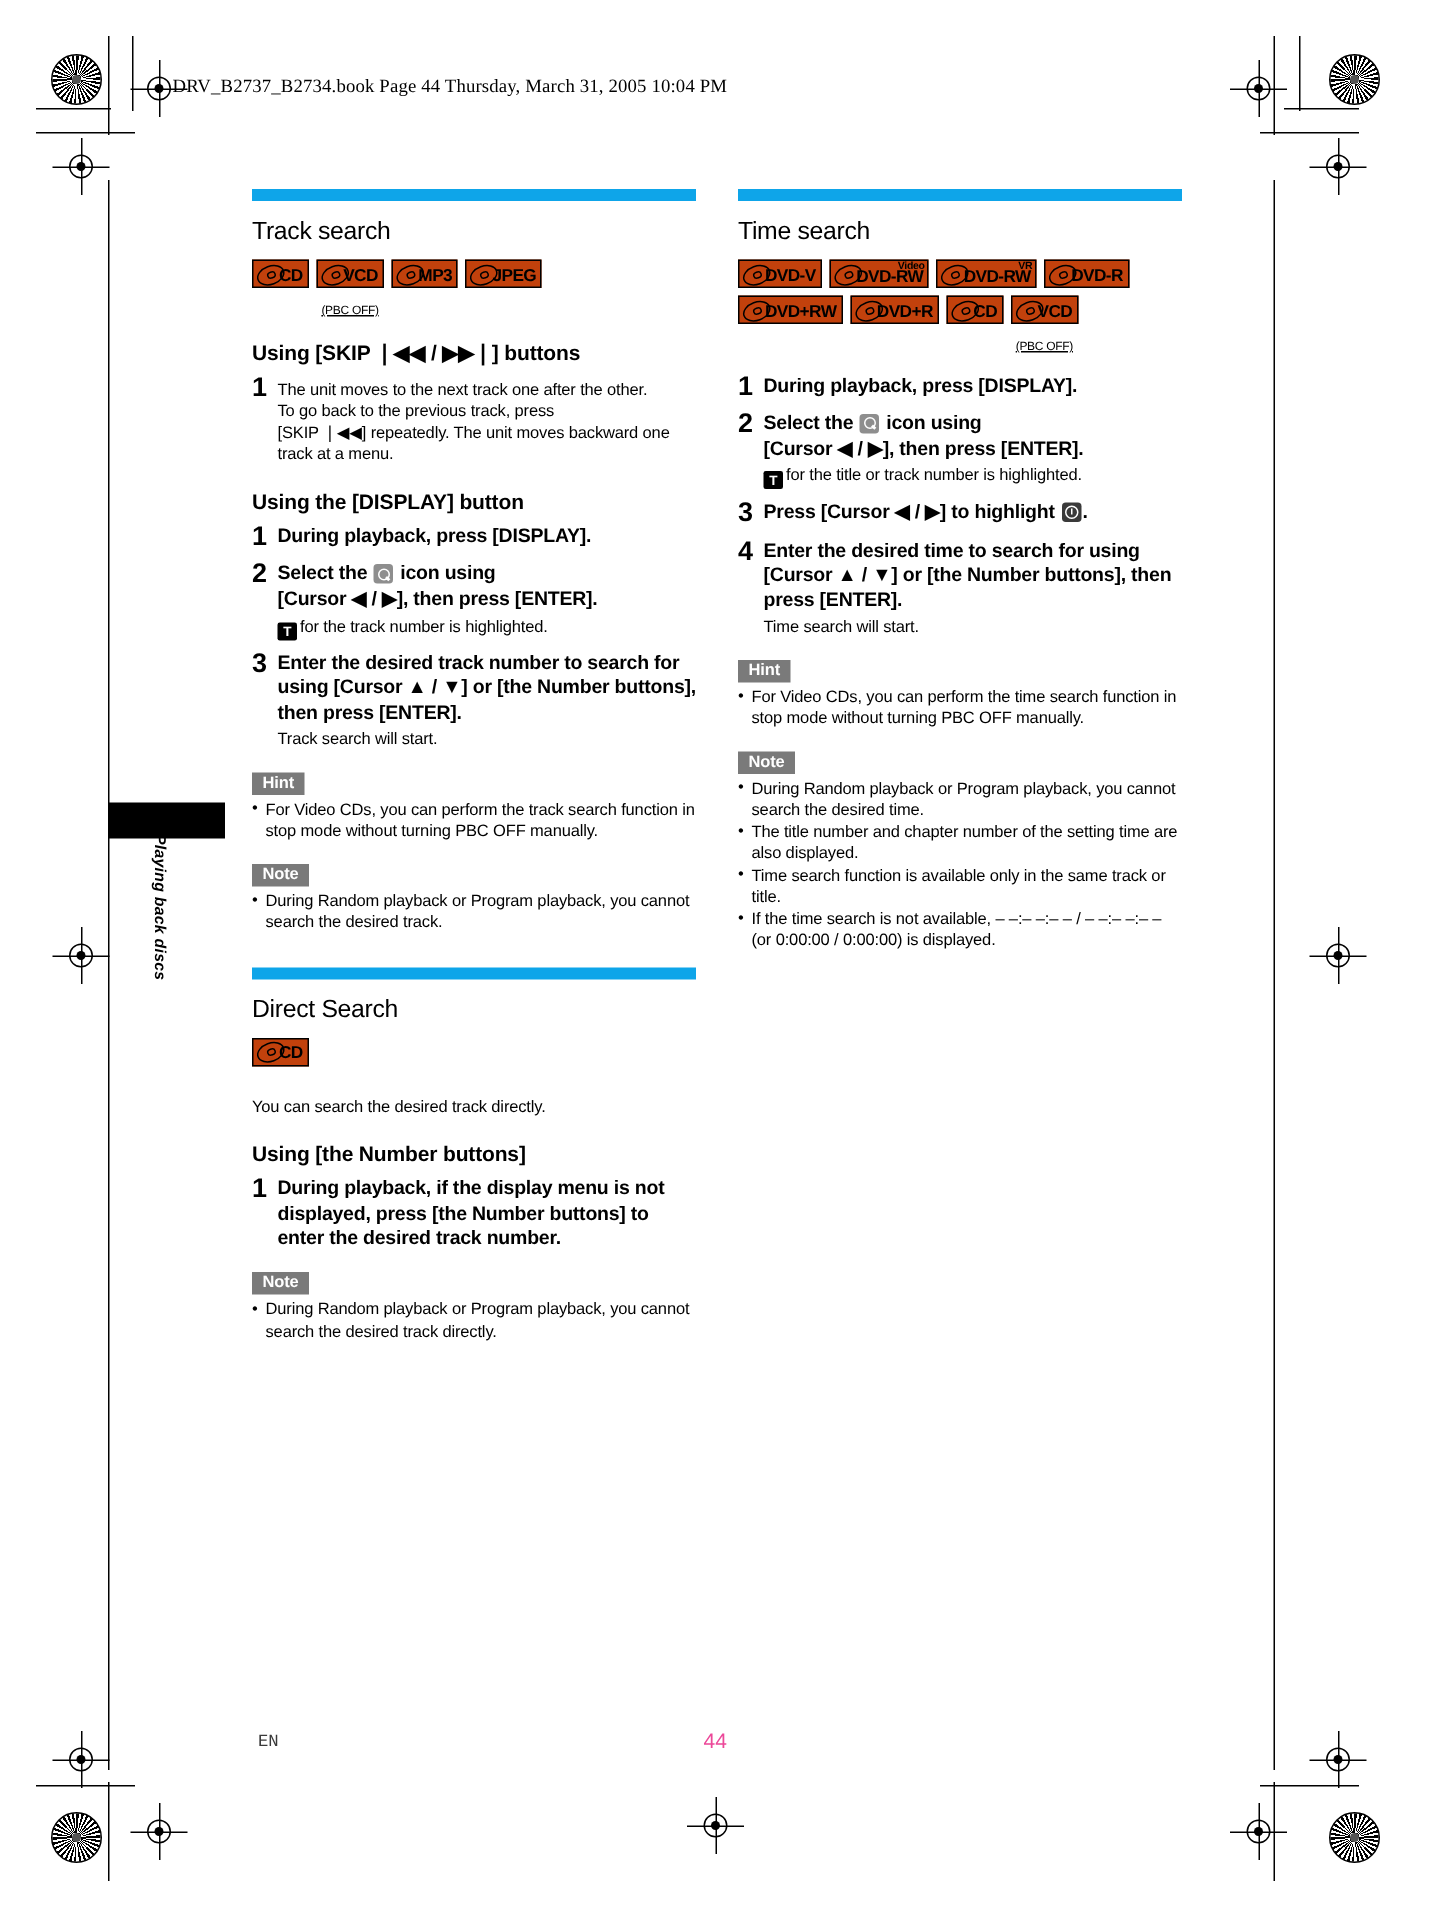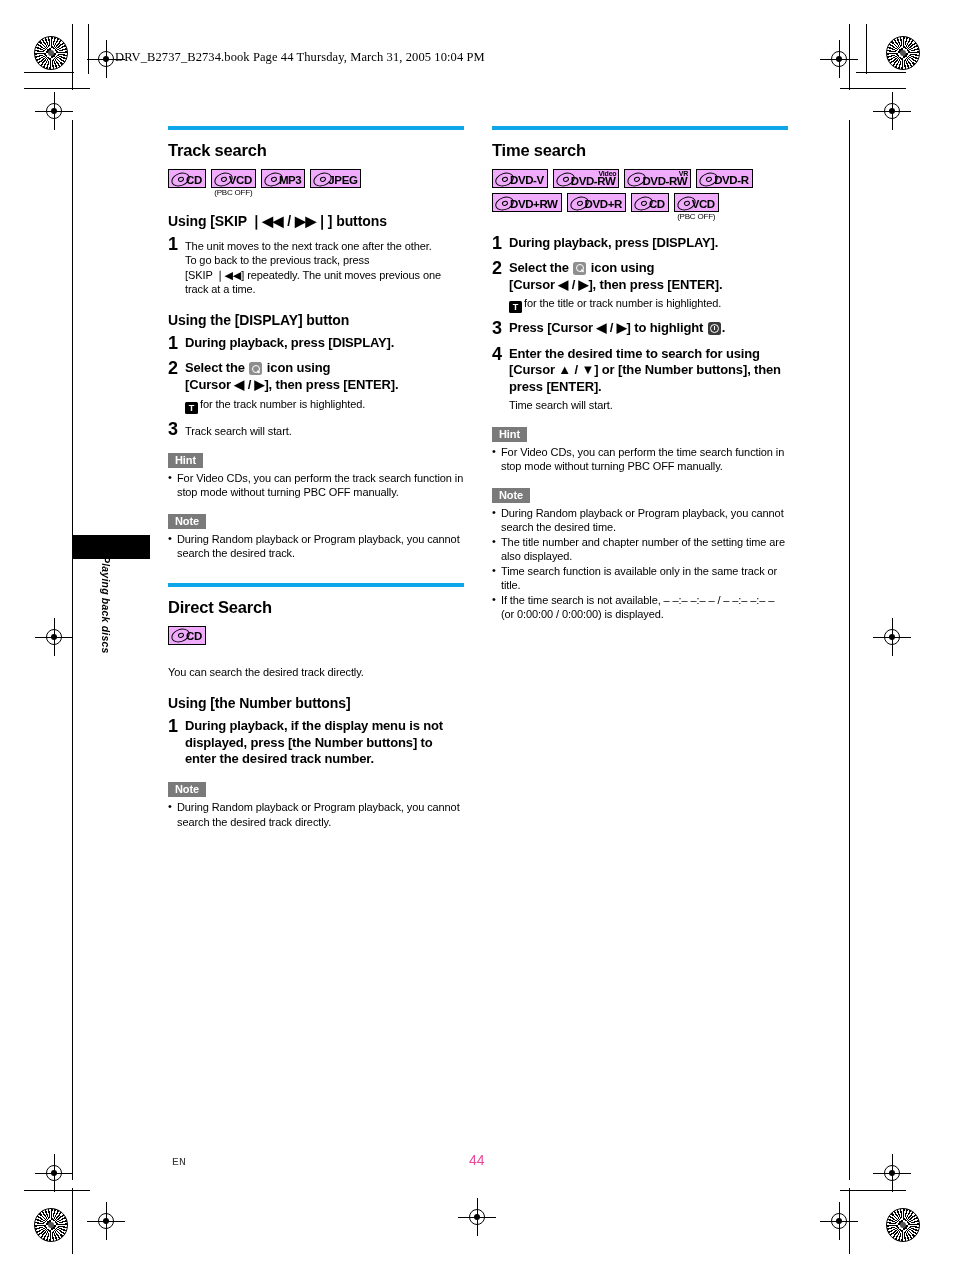--- a/index.html
+++ b/index.html
@@ -46,32 +46,32 @@
     position:absolute; left:115px; top:50px; font-family:"Liberation Serif", serif;
     font-size:12.5px; letter-spacing:.1px; white-space:nowrap;
   }
 
   
   .col { position:absolute; width:296px; }
   .col-left  { left:168px; top:126px; }
   .col-right { left:492px; top:126px; }
 
   h2.section {
-    font-size:16.5px; font-weight:bold; margin:0;
-    padding-top:8px; border-top:4px solid #0ea5e9;
+    font-size:16.5px; font-weight:normal; margin:0;
+    padding-top:8px; border-top:8px solid #0ea5e9;
     letter-spacing:-0.2px;
   }
   h2.section .t { display:block; padding-top:3px; }
 
   
   .iconrow { display:flex; flex-wrap:wrap; gap:4px 5px; margin-top:9px; align-items:flex-start; }
   .chipwrap { display:flex; flex-direction:column; align-items:center; }
   .chip {
     position:relative;
-    border:1.4px solid #000; background:#f0abfc;
+    border:1.4px solid #000; background:#c2410c;
     height:19px; box-sizing:border-box;
     display:flex; align-items:flex-end; justify-content:flex-start;
     padding:0 3px 1px 17px;
     font-size:11.5px; font-weight:bold; letter-spacing:-0.4px;
     white-space:nowrap; line-height:1;
   }
   .chip .disc {
     position:absolute; left:2px; top:2.5px;
     width:17px; height:11px;
     border:1.4px solid #000;
@@ -81,21 +81,21 @@
   }
   .chip .disc::after{
     content:""; position:absolute; left:5.5px; top:3.2px;
     width:4px; height:2.6px; border:1.1px solid #000; border-radius:50%;
   }
   .chip .sup {
     position:absolute; right:2px; top:-0.5px;
     font-size:7px; font-weight:bold; letter-spacing:-0.2px; line-height:1;
   }
   .chip.has-sup { padding-bottom:0; align-items:flex-end; }
-  .pbc { font-size:8px; margin-top:0; letter-spacing:-0.2px; color:#000; }
+  .pbc { font-size:8px; margin-top:10px; letter-spacing:-0.2px; color:#000;text-decoration:underline; }
 
   
   .subhead { font-size:14px; font-weight:bold; margin:16px 0 6px; letter-spacing:-0.1px; }
   .step { display:flex; margin-top:7px; }
   .step .num {
     font-size:18px; font-weight:bold; width:17px; flex:none;
     line-height:1.12; margin-top:-2px;
   }
   .step .body { flex:1; }
   .step .instr {
@@ -296,21 +296,21 @@
     </div>
 
     <div class="subhead">Using [SKIP ❘◀◀ / ▶▶❘] buttons</div>
 
     <div class="step">
       <div class="num">1</div>
       <div class="body">
         <div class="desc">
           <span>The unit moves to the next track one after the other.</span><br>
           <span>To go back to the previous track, press</span><br>
-          <span>[SKIP ❘◀◀] repeatedly. The unit moves previous one track at a time.</span>
+          <span>[SKIP ❘◀◀] repeatedly. The unit moves backward one track at a menu.</span>
         </div>
       </div>
     </div>
 
     <div class="subhead">Using the [DISPLAY] button</div>
 
     <div class="step">
       <div class="num">1</div>
       <div class="body">
         <div class="instr">During playback, press [DISPLAY].</div>
@@ -328,20 +328,21 @@
         </div>
         <div class="desc">
           <span class="ic ic-t">T</span><span>for the track number is highlighted.</span>
         </div>
       </div>
     </div>
 
     <div class="step">
       <div class="num">3</div>
       <div class="body">
+        <div class="instr">Enter the desired track number to search for using [Cursor ▲ / ▼] or [the Number buttons], then press [ENTER].</div>
         <div class="desc">Track search will start.</div>
       </div>
     </div>
 
     <div class="badge">Hint</div>
     <ul class="bullets">
       <li>For Video CDs, you can perform the track search function in stop mode without turning PBC OFF manually.</li>
     </ul>
 
     <div class="badge">Note</div>

